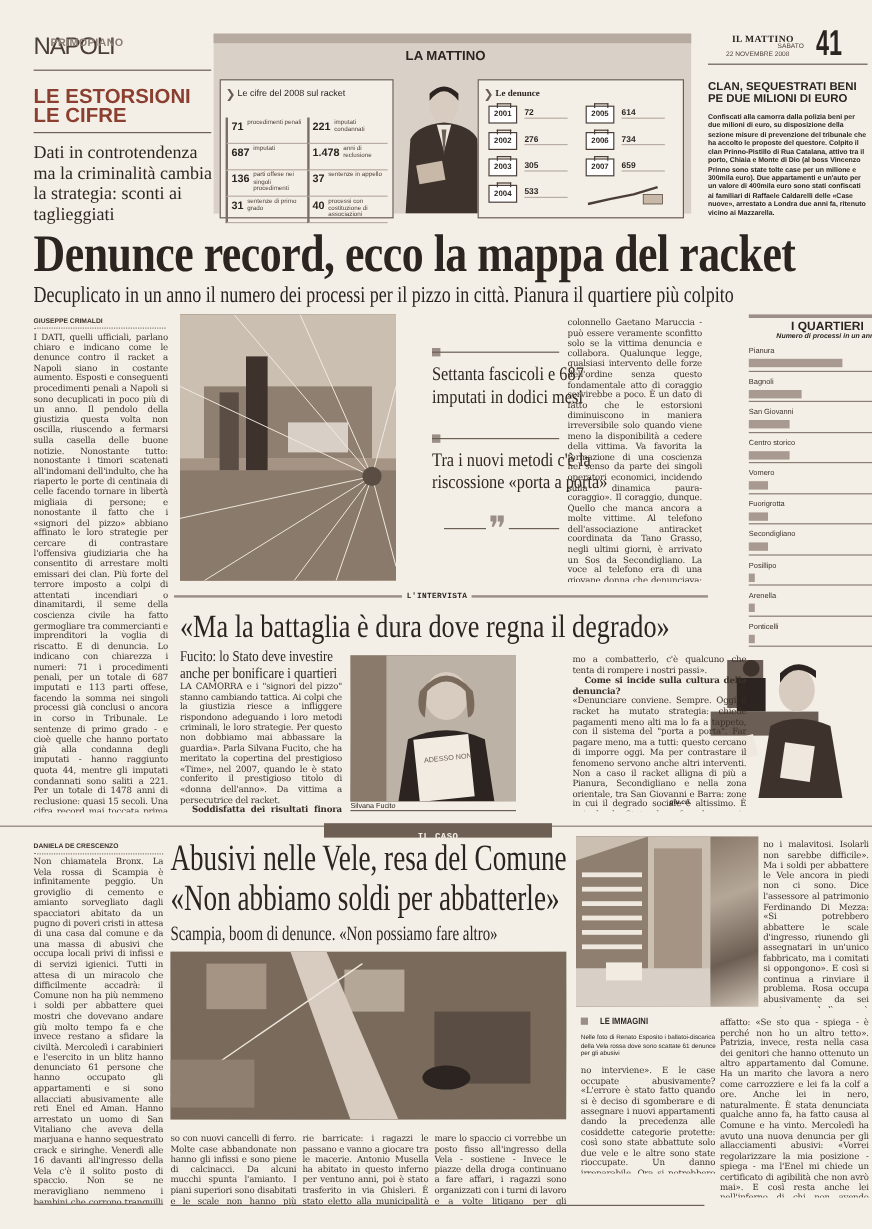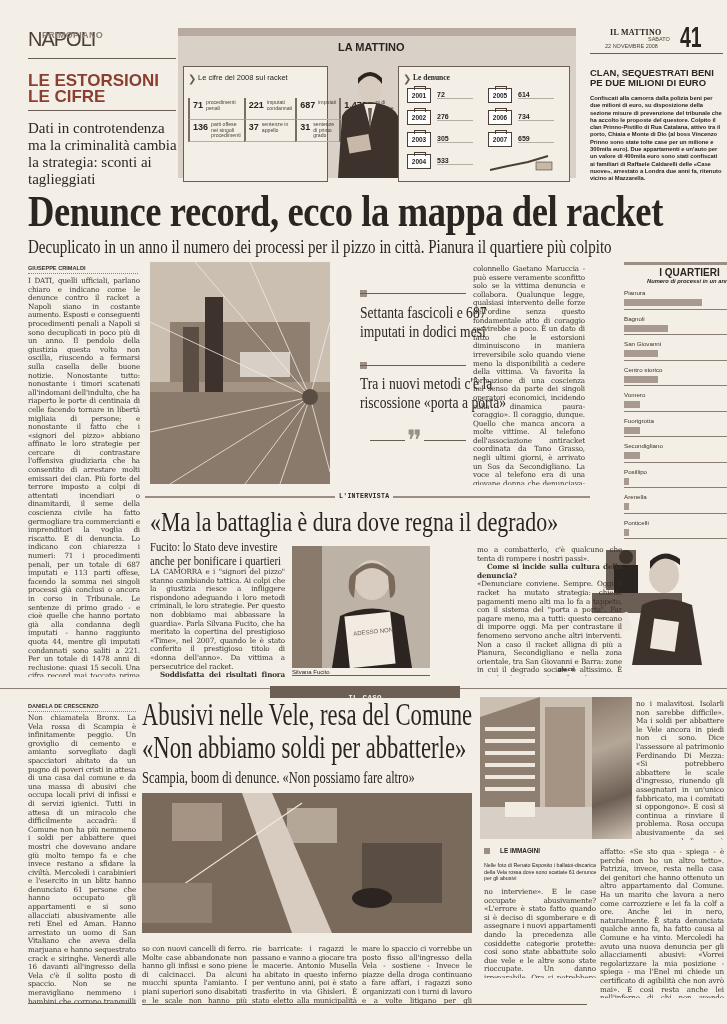--- a/index.html
+++ b/index.html
@@ -15,21 +15,21 @@
   .section-tag .big { font-family: "Liberation Sans", sans-serif; font-size: 20px; color: #4a3e36; letter-spacing: -1px; }
   .section-tag .small { font-family: "Liberation Sans", sans-serif; font-size: 9px; font-weight: bold; color: #8a7e76; position: absolute; left: 14px; top: 2px; letter-spacing: 0.3px; }
   .kicker { left: 28px; top: 73px; font-family: "Liberation Sans", sans-serif; font-weight: 900; font-size: 17px; line-height: 16px; color: #8a3f30; }
   .deck { left: 28px; top: 120px; width: 150px; font-size: 15px; line-height: 17px; color: #2e2620; }
 
   
   .scheda { left: 178px; top: 28px; width: 398px; height: 150px; background: #d9d1c8; border-top: 8px solid #b7aba1; }
   .scheda-title { position: absolute; left: 160px; top: 5px; font-family: "Liberation Sans", sans-serif; font-weight: 900; font-size: 11px; color: #2b2420; }
   .cifre-box { position: absolute; left: 5px; top: 30px; width: 145px; height: 116px; background: #f4efe6; border: 1px solid #6a5e55; }
   .cifre-box h4 { font-family: "Liberation Sans", sans-serif; font-size: 7.5px; font-weight: normal; margin: 6px 0 3px 14px; }
-  .cifre-grid { display: grid; grid-template-columns: 1fr 1fr 1fr 1fr; margin: 16px 4px; }
+  .cifre-grid { display: grid; grid-template-columns: 1fr 1fr; margin: 16px 4px; }
   .cifre-cell { border-left: 2px solid #7a6e66; border-bottom: 1px solid #b8ada4; height: 22px; padding: 2px 3px; display: flex; gap: 3px; }
   .cifre-cell b { font-family: "Liberation Sans", sans-serif; font-size: 9px; font-weight: 900; }
   .cifre-cell span { font-family: "Liberation Sans", sans-serif; font-size: 5.2px; line-height: 5.6px; color: #4a3e36; }
   .figure-man { position: absolute; left: 150px; top: 30px; width: 80px; height: 112px; }
   .denunce-box { position: absolute; left: 220px; top: 30px; width: 172px; height: 116px; background: #f4efe6; border: 1px solid #6a5e55; }
   .denunce-box h4 { font-family: Liberation Serif, serif; font-size: 7.5px; font-weight: bold; margin: 6px 0 4px 14px; }
   .den-grid { display: grid; grid-template-columns: 1fr 1fr; row-gap: 4px; margin-left: 8px; }
   .den-item { display: flex; align-items: center; gap: 6px; height: 18px; }
   .cal { width: 24px; height: 15px; border: 1px solid #4a3e36; background: #fff; font-family: "Liberation Sans", sans-serif; font-size: 6.5px; font-weight: bold; text-align: center; line-height: 13px; position: relative; }
   .cal::before { content: ""; position: absolute; left: 6px; top: -3px; width: 10px; height: 3px; border: 1px solid #4a3e36; border-bottom: none; }

